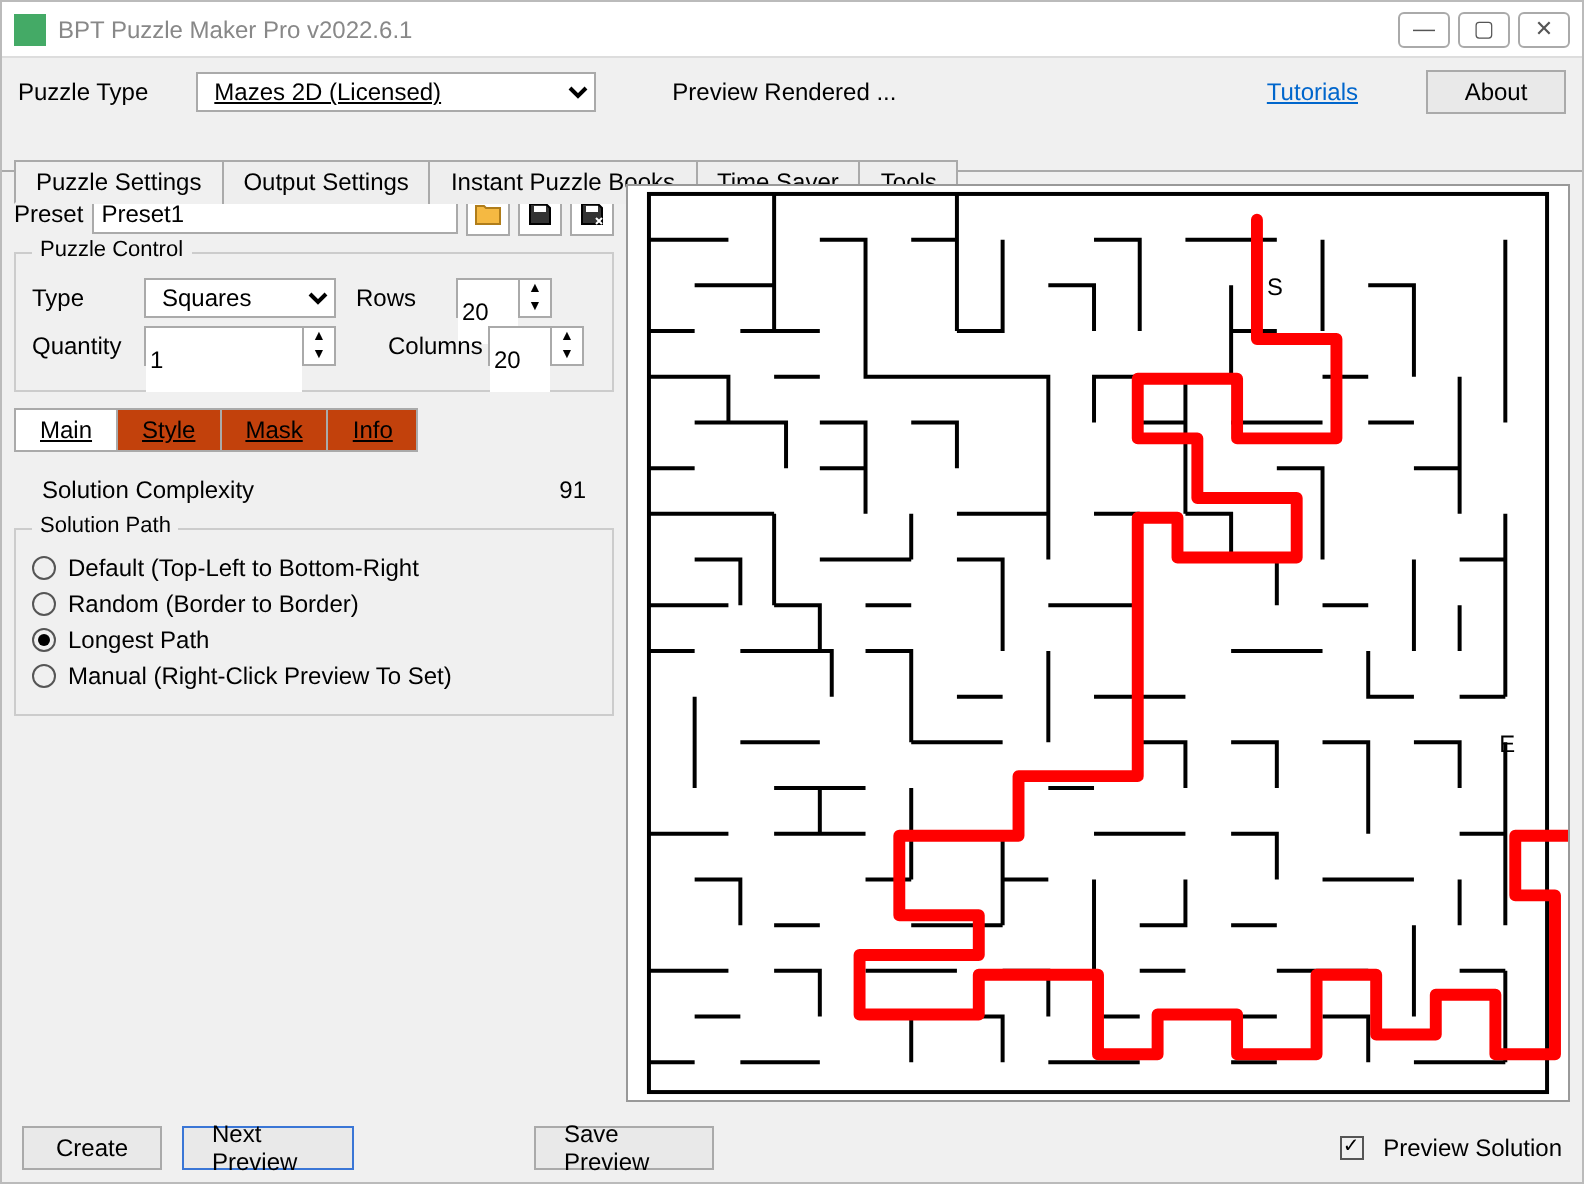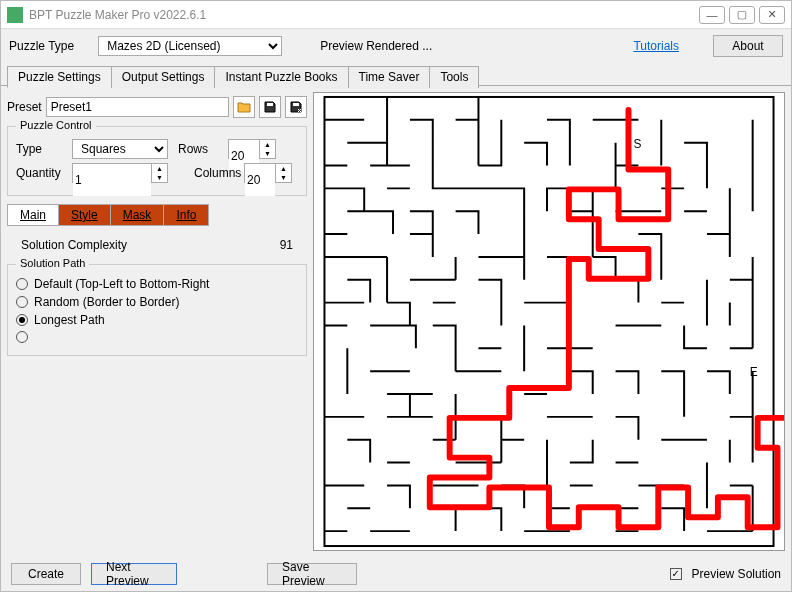--- a/index.html
+++ b/index.html
@@ -5,25 +5,25 @@
   * { box-sizing: border-box; font-family: "Segoe UI", Tahoma, sans-serif; font-size: 12px; }
   body { margin: 0; background: #fff; width: 792px; height: 592px; overflow: hidden; }
   .window { width: 792px; height: 592px; border: 1px solid #bbb; background: #f0f0f0; display: flex; flex-direction: column; }
   .titlebar { height: 28px; background: #fff; display: flex; align-items: center; padding: 0 6px; border-bottom: 1px solid #ddd; }
   .titlebar .icon { width: 16px; height: 16px; background: #4a6; margin-right: 6px; display:inline-block; }
   .titlebar .title { flex: 1; color: #888; }
   .win-btn { width: 26px; height: 18px; border: 1px solid #aaa; border-radius: 3px; background: #fff; margin-left: 4px; display:flex; align-items:center; justify-content:center; color:#555; cursor:pointer; font-size:11px;}
   .toolbar-row { padding: 6px 8px; display:flex; align-items:center; gap:24px; }
   .label { color:#000; }
   select, input[type=text] { border:1px solid #aaa; background:#fff; height:20px; padding:0 4px; }
-  .combo-wide { width: 184px; }
+  .combo-wide { width: 200px; text-decoration: underline; }
   .link { color:#0066cc; text-decoration:underline; cursor:pointer; }
   .btn { border:1px solid #aaa; background:#e9e9e9; height:22px; padding:0 14px; cursor:pointer; display:inline-flex; align-items:center; }
   .tabs { display:flex; border-bottom:1px solid #aaa; padding-left:6px; gap:0; }
-  .tab { padding:3px 10px; border:1px solid #aaa; border-bottom:none; background:#eee; margin-right:-1px; cursor:pointer; position:relative; top:3px; }
+  .tab { padding:3px 10px; border:1px solid #aaa; border-bottom:none; background:#eee; margin-right:-1px; cursor:pointer; position:relative; top:17px; }
   .tab.active { background:#f0f0f0; border-bottom:1px solid #f0f0f0; }
   .content { flex:1; display:flex; padding:6px; gap:6px; }
   .left { width: 300px; display:flex; flex-direction:column; }
   .right { flex:1; display:flex; }
   .preset-row { display:flex; align-items:center; gap:4px; padding:4px 0; }
   .preset-row input { flex:1; }
   .icon-btn { width:22px; height:22px; border:1px solid #aaa; background:#fff; display:flex; align-items:center; justify-content:center; cursor:pointer; }
   .group { border:1px solid #ccc; margin:4px 0; padding:8px; position:relative; }
   .group-title { position:absolute; top:-8px; left:8px; background:#f0f0f0; padding:0 4px; font-size:11px; }
   .row { display:flex; align-items:center; gap:6px; margin:4px 0; }
@@ -157,20 +157,21 @@
         <div class="radio-row">
             <span class="radio"></span>
             <span>Random (Border to Border)</span>
           </div>
         <div class="radio-row">
             <span class="radio checked"></span>
             <span>Longest Path</span>
           </div>
         <div class="radio-row">
             <span class="radio"></span>
+            <span>Manual (Right-Click Preview To Set)</span>
           </div>
       </div>
     </div>
 
     <div class="right">
       <div class="preview">
         <svg viewBox="0 0 460 460">
           <rect x="4" y="4" width="452" height="452" fill="#fff" stroke="#000" stroke-width="2"></rect>
 
           <g stroke="#000" stroke-width="2" fill="none">

